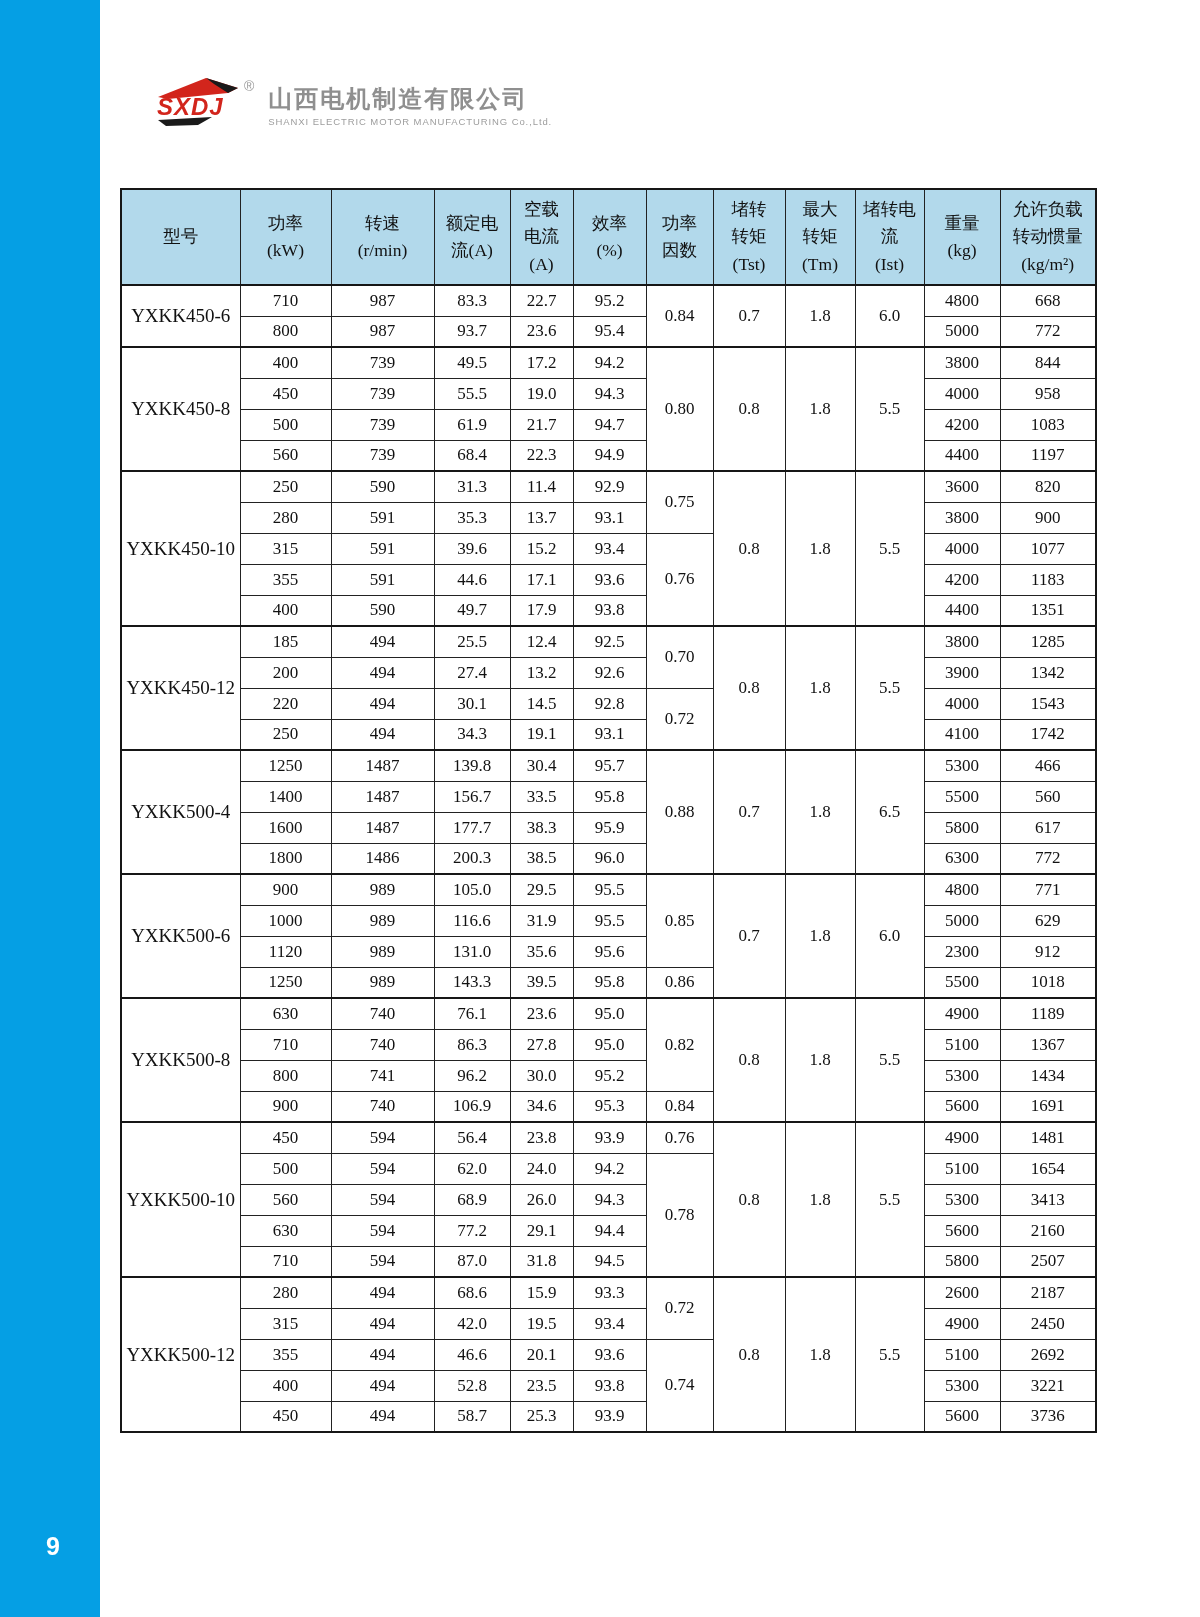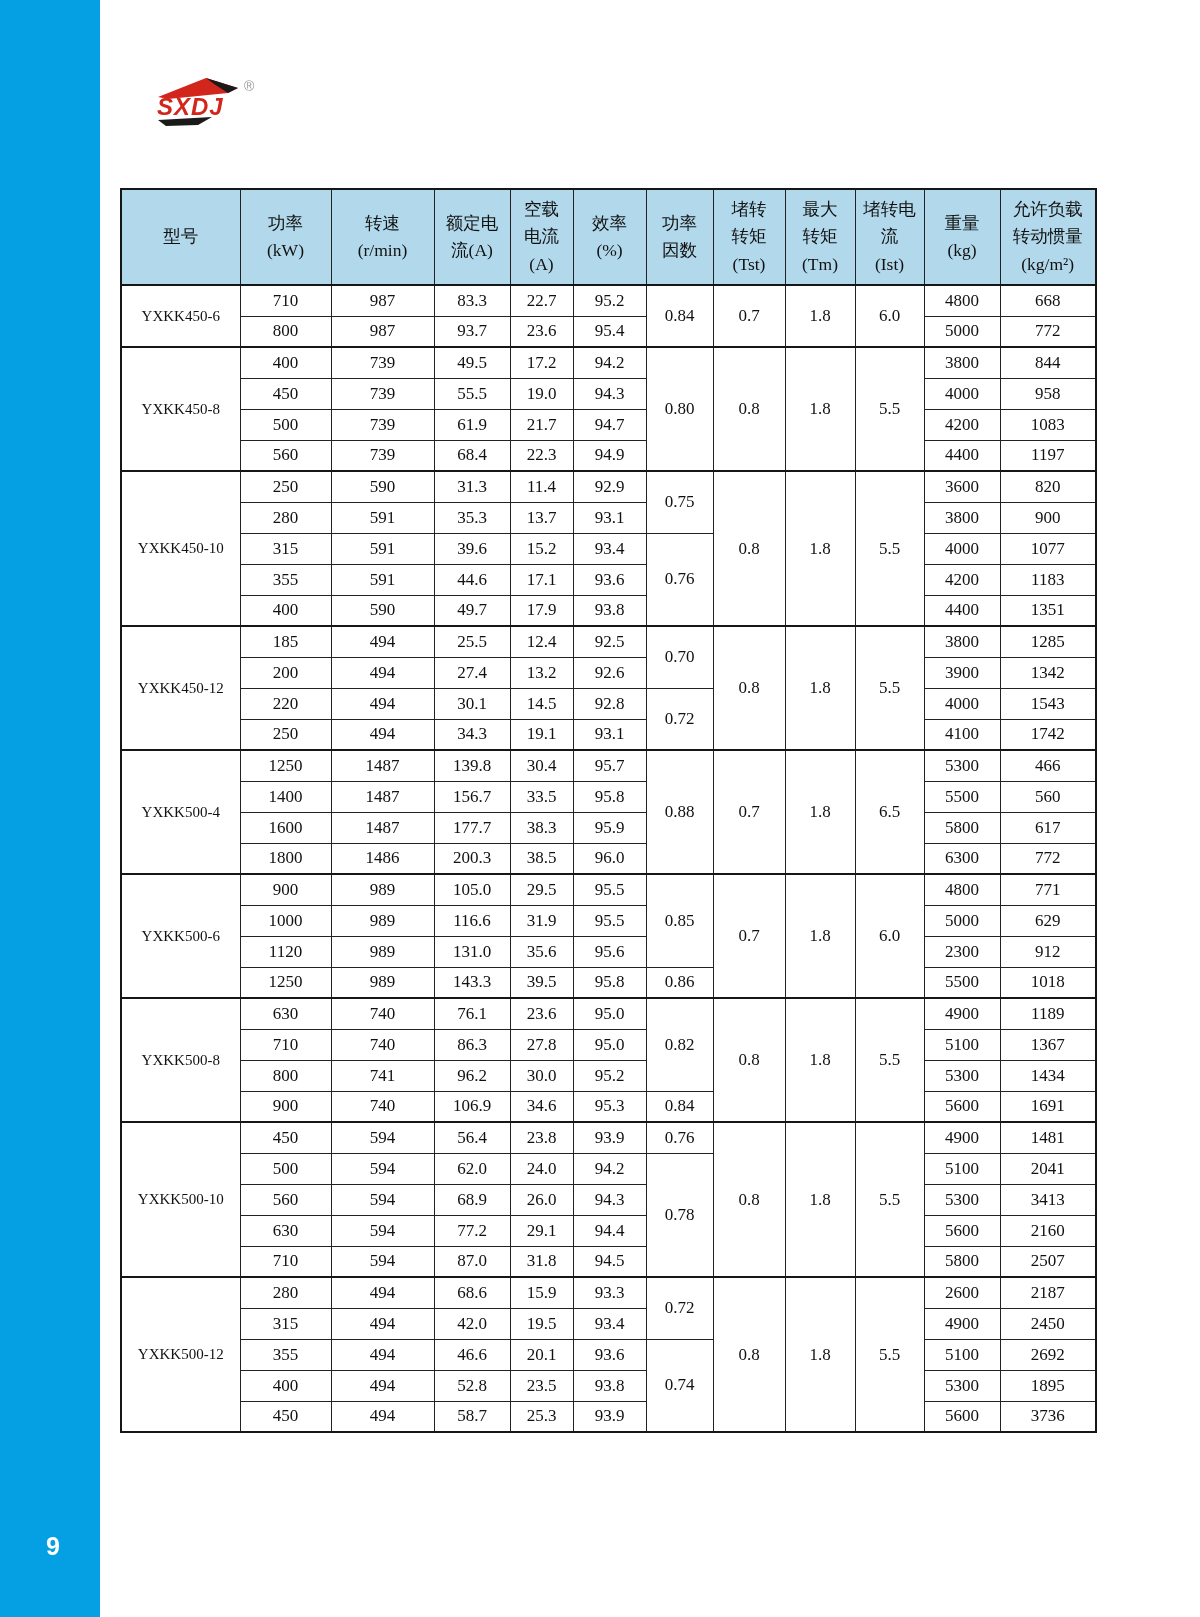--- a/index.html
+++ b/index.html
@@ -63,21 +63,21 @@
   .spec-table thead tr { height:96px; }
   .spec-table th {
     background:#b2d9eb;
     font-weight:normal;
     font-size:17.5px;
     line-height:1.55;
     border-bottom:2px solid #161616;
   }
   .spec-table tbody tr { height:31px; }
   .spec-table td { font-size:17px; }
-  .spec-table td.model-cell { font-size:15px;margin-left:20px; }
+  .spec-table td.model-cell { font-size:19px;margin-left:20px; }
   .spec-table tr.group-start td { border-top:2px solid #161616; }
   col.c-model  { width:119px; }
   col.c-power  { width:91px; }
   col.c-speed  { width:103px; }
   col.c-rated  { width:76px; }
   col.c-noload { width:63px; }
   col.c-eff    { width:73px; }
   col.c-pf     { width:67px; }
   col.c-tst    { width:72px; }
   col.c-tm     { width:70px; }
@@ -94,20 +94,24 @@
 <div class="logo">
   <div class="logo-mark">
     <svg width="84" height="50" viewBox="0 0 84 50">
       <polygon points="2,21 50,2 82,12 72,17 12,23" fill="#d2251c"></polygon>
       <polygon points="50,2 82,12 72,17 58,8" fill="#1a1a1a"></polygon>
       <text x="1" y="39" font-size="24" font-weight="bold" font-style="italic" letter-spacing="1" fill="#d2251c" font-family="Liberation Sans, sans-serif">SXDJ</text>
       <polygon points="2,44 56,41 42,49 10,50" fill="#1a1a1a"></polygon>
     </svg>
   </div>
   <span class="logo-reg">®</span>
+  <div class="logo-names">
+    <div class="logo-cn">山西电机制造有限公司</div>
+    <div class="logo-en">SHANXI  ELECTRIC  MOTOR  MANUFACTURING  Co.,Ltd.</div>
+  </div>
 </div>
 
 <table class="spec-table">
   <colgroup>
     <col class="c-model">
       <col class="c-power">
       <col class="c-speed">
       <col class="c-rated">
     <col class="c-noload">
       <col class="c-eff">
@@ -432,21 +436,21 @@
         <td>1481</td>
       </tr>
       <tr>
         <td>500</td>
         <td>594</td>
         <td>62.0</td>
         <td>24.0</td>
         <td>94.2</td>
         <td rowspan="4">0.78</td>
         <td>5100</td>
-        <td>2041</td>
+        <td>1654</td>
       </tr>
       <tr>
         <td>560</td>
         <td>594</td>
         <td>68.9</td>
         <td>26.0</td>
         <td>94.3</td>
         <td>5300</td>
         <td>3413</td>
       </tr>
@@ -501,21 +505,21 @@
         <td>5100</td>
         <td>2692</td>
       </tr>
       <tr>
         <td>400</td>
         <td>494</td>
         <td>52.8</td>
         <td>23.5</td>
         <td>93.8</td>
         <td>5300</td>
-        <td>1895</td>
+        <td>3221</td>
       </tr>
       <tr>
         <td>450</td>
         <td>494</td>
         <td>58.7</td>
         <td>25.3</td>
         <td>93.9</td>
         <td>5600</td>
         <td>3736</td>
       </tr>

